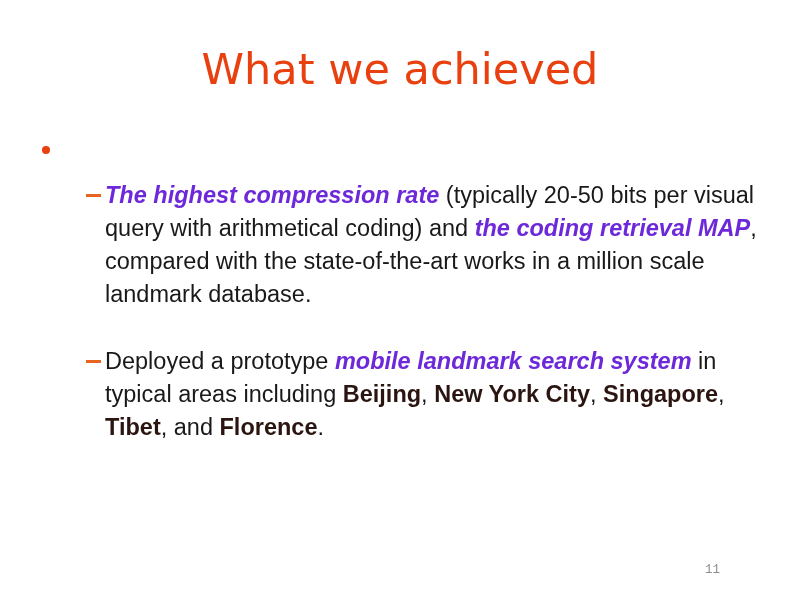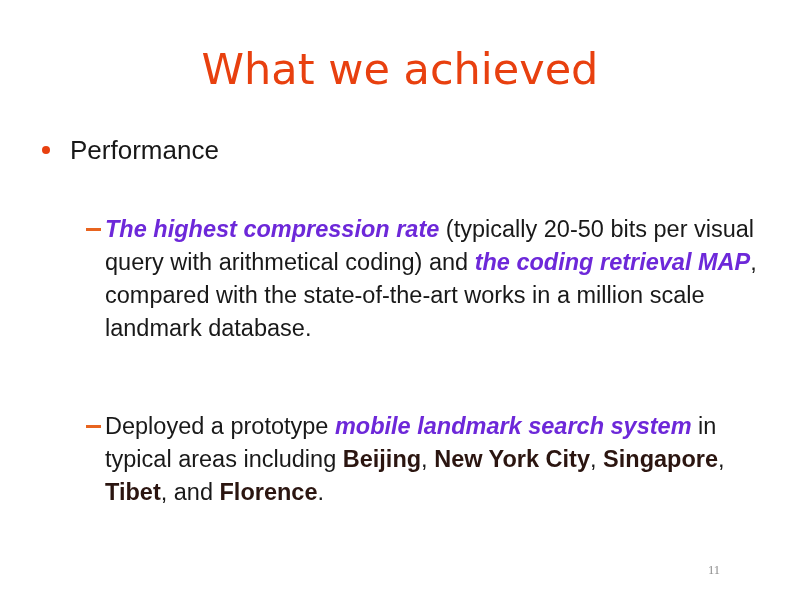--- a/index.html
+++ b/index.html
@@ -73,21 +73,21 @@
   .lvl2 {
     position: relative;
     padding-left: 105px;
     padding-right: 30px;
     color: #191919;
     font-size: 23.5px;
     line-height: 33px;
     font-weight: 400;
     text-align: left;
   }
-  .lvl2 + .lvl2 { margin-top: 65px; }
+  .lvl2 + .lvl2 { margin-top: 34px; }
 
   .lvl2 .marker-dash {
     position: absolute;
     left: 86px;
     top: 15px;
     width: 15px;
     height: 2.5px;
     background: #e8641f;
   }
 
@@ -102,38 +102,37 @@
     font-weight: bold;
   }
   .plain { color: #191919; }
 
   
   #page-number {
     position: absolute;
     right: 52px;
     bottom: 22px;
     color: #8d8d8d;
-    font-family: Liberation Serif, serif;
+    font-family: Liberation Mono, monospace;
     font-size: 12.5px;
     line-height: 14px;
     text-align: right;
   }
 </style>
 </head>
 <body>
 
 <div id="slide" style="background: rgb(255, 255, 255);">
 
   <div id="slide-title" style="color: rgb(232, 64, 15);">What we achieved</div>
 
   <div id="body-block">
 
     <div class="lvl1">
       <span class="marker-dot" style="background: rgb(232, 64, 15);"></span>
-      <span>Performance</span>
     </div>
 
     <div class="lvl2-group">
 
       <div class="lvl2">
         <span class="marker-dash" style="background: rgb(232, 100, 31);"></span>
         <span class="rich-text"><span class="em-navy">The highest compression rate</span><span class="plain"> (typically 20-50 bits per visual query with arithmetical coding) and </span><span class="em-navy">the coding retrieval MAP</span><span class="plain">, compared with the state-of-the-art works in a million scale landmark database.</span></span>
       </div>
 
       <div class="lvl2">

